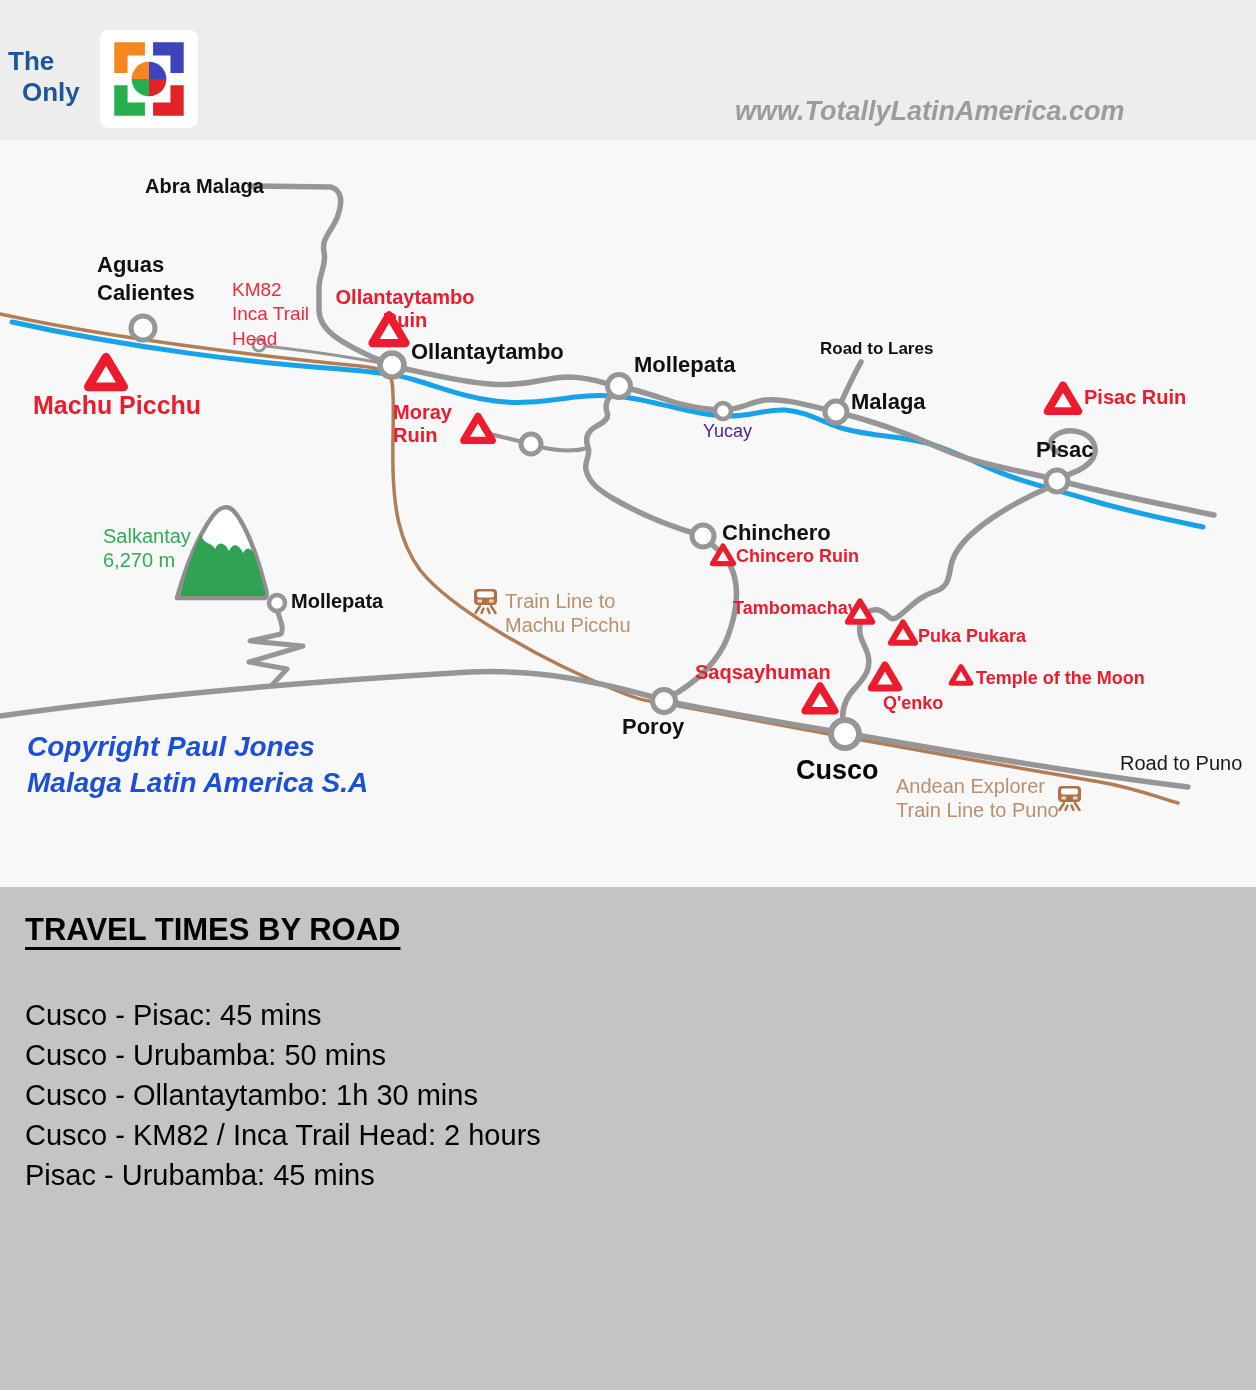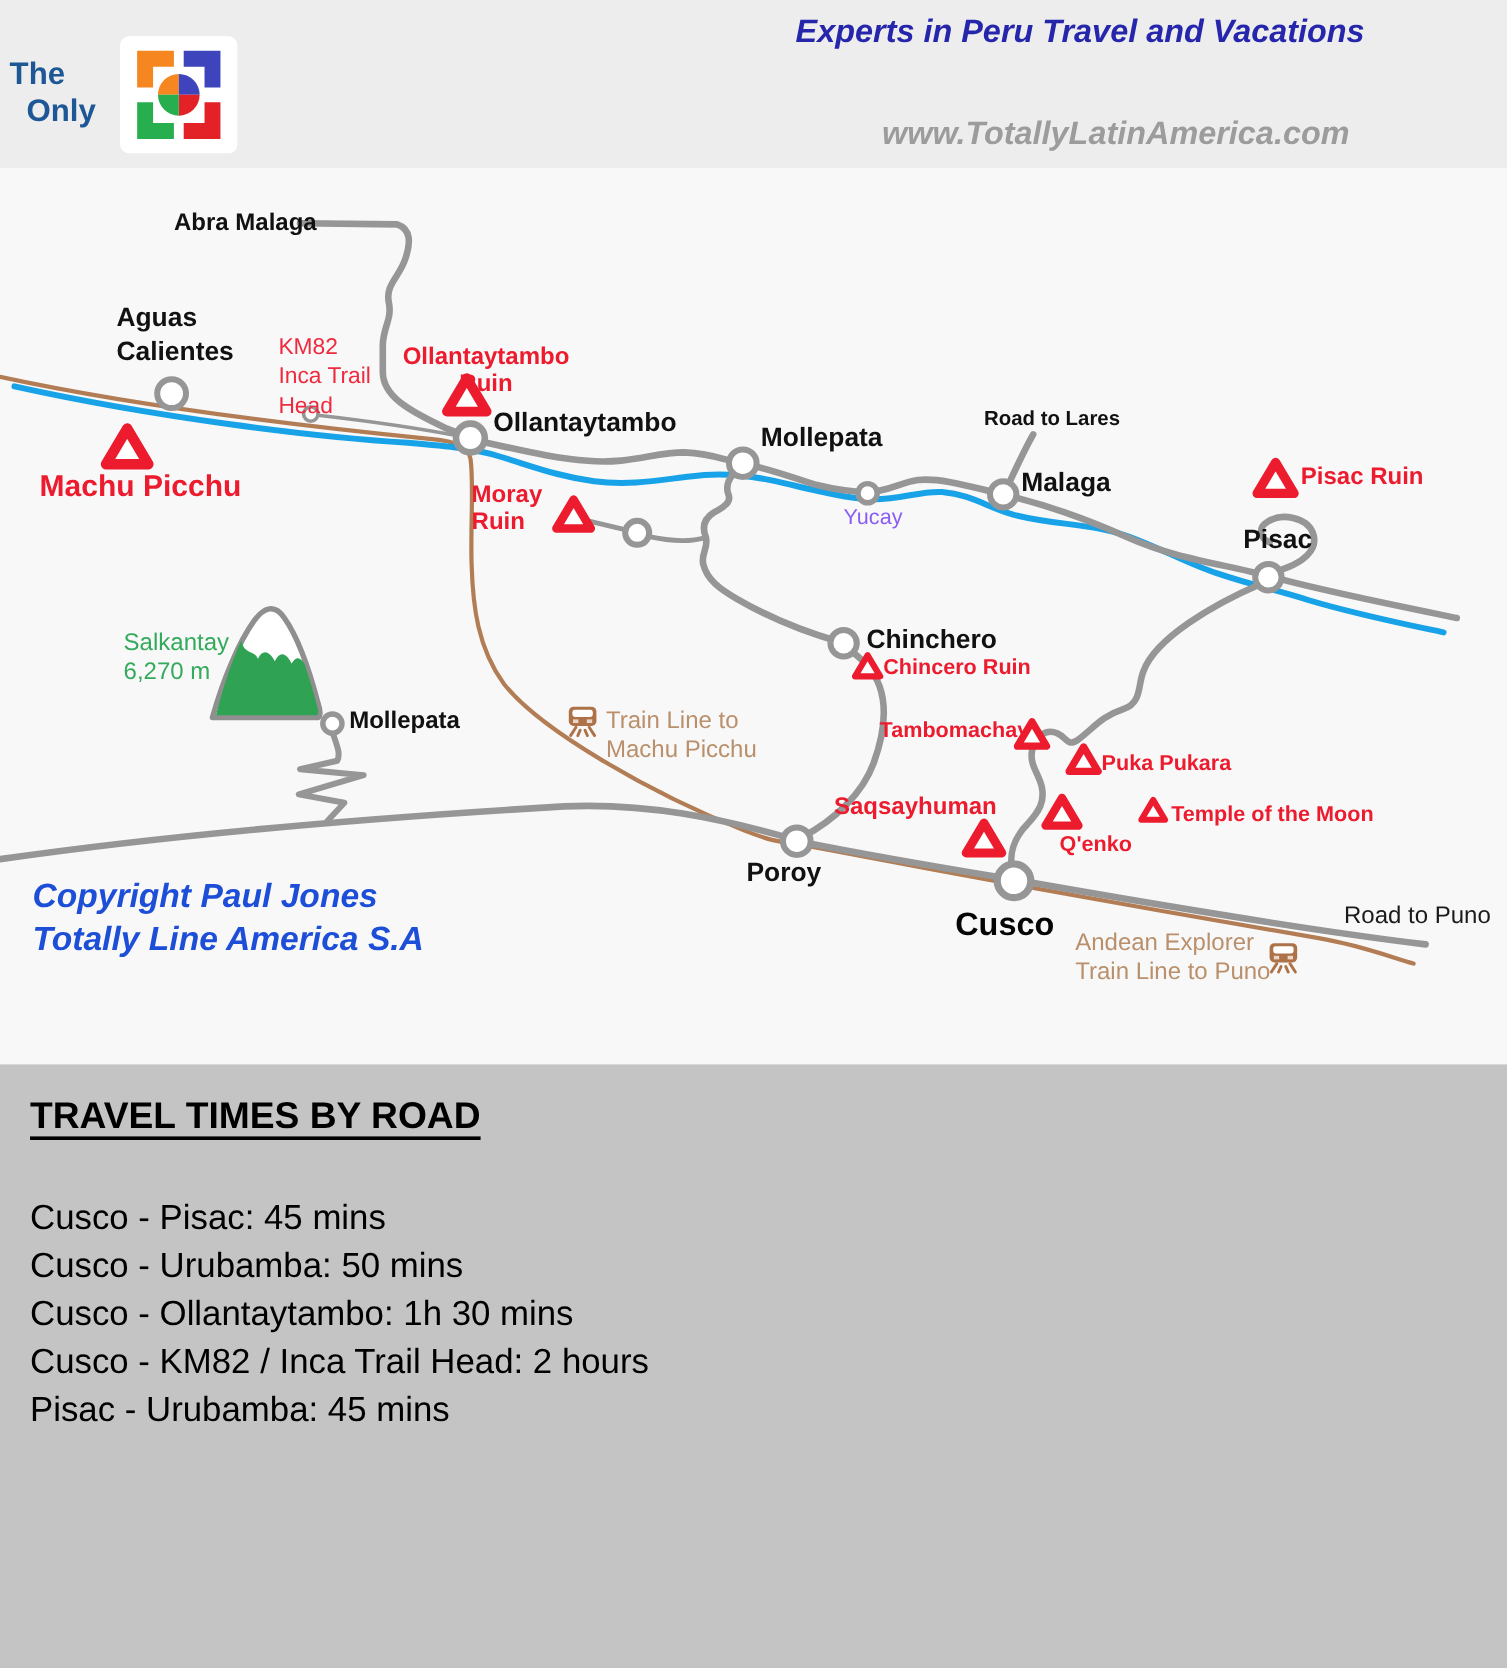--- a/index.html
+++ b/index.html
@@ -22,21 +22,21 @@
   .url1 { left:731px; top:55px; }
   .url2 { left:735px; top:96px; }
   
   .map { position:absolute; left:0; top:140px; width:1256px; height:747px; background:#F8F8F8; }
   .map-svg { position:absolute; left:0; top:0; }
   .map-label { position:absolute; white-space:nowrap; line-height:1.25; }
   .town     { color:#111; font-weight:bold; font-size:20px; }
   .town-lg  { color:#111; font-weight:bold; font-size:22px; }
   .town-xl  { color:#050505; font-weight:bold; font-size:27px; }
   .town-sm  { color:#111; font-weight:bold; font-size:17px; }
-  .blk-reg  { color:#8b5cf6; font-size:18px; }
+  .blk-reg  { color:#4c1d95; font-size:18px; }
   .blk-reg-lg { color:#1a1a1a; font-size:20px; }
   .ruin     { color:#EC1B2E; font-weight:bold; font-size:20px; line-height:1.15; }
   .ruin-sm  { color:#EC1B2E; font-weight:bold; font-size:18px; }
   .ruin-xl  { color:#EC1B2E; font-weight:bold; font-size:25px; }
   .red-reg  { color:#EE2B3E; font-size:19px; line-height:1.28; }
   .green    { color:#33AA5C; font-size:20px; line-height:1.22; }
   .tan      { color:#B9906B; font-size:20px; line-height:1.22; }
   .copyright{ color:#1d4ed8; font-weight:bold; font-style:italic; font-size:28px; line-height:1.28; }
   .center   { text-align:center; }
   
@@ -64,21 +64,20 @@
       <path d="M52,12 h30 v30 h-13 v-17 h-17 z" fill="#3D44BC"></path>
       <path d="M14,54 v30 h30 v-13 h-17 v-17 z" fill="#27AE4E"></path>
       <path d="M82,54 v30 h-30 v-13 h17 v-17 z" fill="#E32227"></path>
       <g>
         <path d="M48,48 L48,31 A17,17 0 0 0 31,48 Z" fill="#F6861F"></path>
         <path d="M48,48 L48,31 A17,17 0 0 1 65,48 Z" fill="#3D44BC"></path>
         <path d="M48,48 L65,48 A17,17 0 0 1 48,65 Z" fill="#E32227"></path>
         <path d="M48,48 L48,65 A17,17 0 0 1 31,48 Z" fill="#27AE4E"></path>
       </g>
     </svg>
-    <div class="tagline">Experts in Peru Travel and Vacations</div>
     <div class="url url2">www.TotallyLatinAmerica.com</div>
   </div>
 
   <div class="map">
     <svg class="map-svg" width="1256" height="747" viewBox="0 140 1256 747">
       <g fill="none" stroke-linecap="round" stroke-linejoin="round">
 
         <g stroke="#B27D54" stroke-width="3.5">
           <path d="M0,314 C120,340 260,356 360,366 C380,368 390,372 392,382 C395,400 392,440 393,470
                C394,505 398,540 420,570 C450,608 540,660 620,692 C640,700 650,702 663,703
@@ -249,21 +248,21 @@
         </div>
         <div class="map-label blk-reg-lg" style="left: 1120px; top: 611px;">
           <div>Road to Puno</div>
         </div>
         <div class="map-label tan" style="left: 896px; top: 634px;">
           <div>Andean Explorer</div>
           <div>Train Line to Puno</div>
         </div>
         <div class="map-label copyright" style="left: 27px; top: 589px;">
           <div>Copyright Paul Jones</div>
-          <div>Totally Line America S.A</div>
+          <div>Malaga Latin America S.A</div>
         </div>
       </div>
   </div>
 
   <div class="travel">
     <div class="tt-heading">TRAVEL TIMES BY ROAD</div>
     <div class="tt-list">
         <div class="tt-item">Cusco - Pisac: 45 mins</div>
         <div class="tt-item">Cusco - Urubamba: 50 mins</div>
         <div class="tt-item">Cusco - Ollantaytambo: 1h 30 mins</div>

